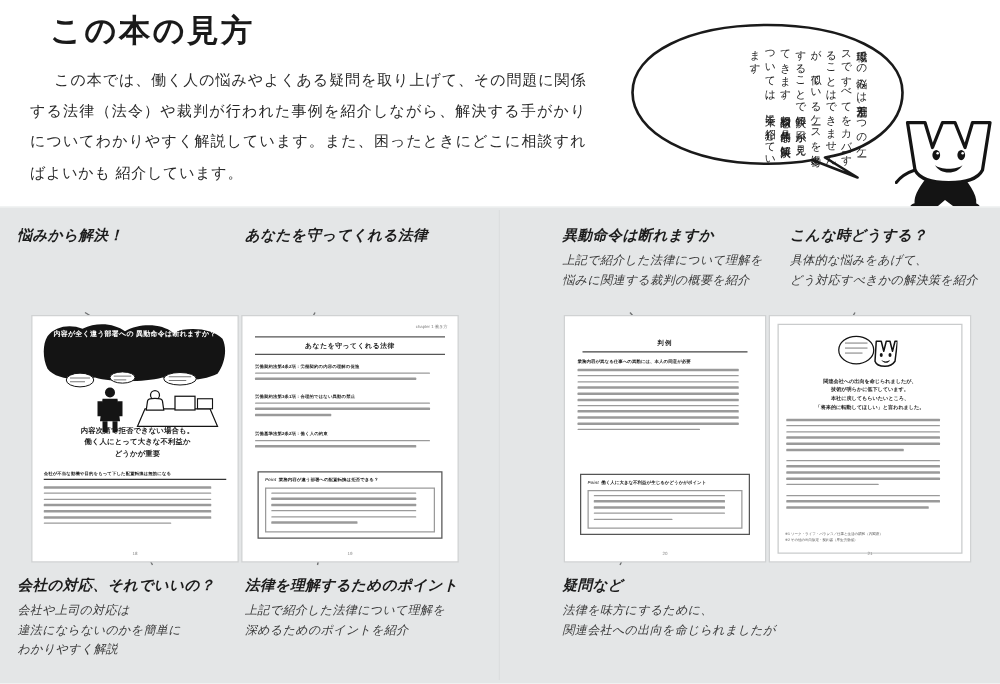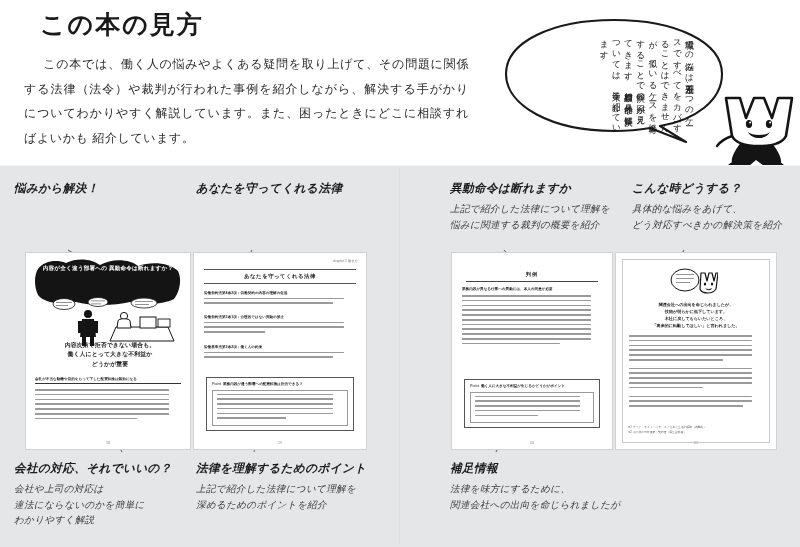--- a/index.html
+++ b/index.html
@@ -360,21 +360,21 @@
   </div>
 
   <div class="callout" style="left:14px; top:461px; width:180px;">
     <h3>会社の対応、それでいいの？</h3>
     <p>会社や上司の対応は
 違法にならないのかを簡単に
 わかりやすく解説</p>
   </div>
 
   <div class="callout" style="left:450px; top:461px; width:230px;">
-    <h3>補足情報</h3>
+    <h3>疑問など</h3>
     <p>法律を味方にするために、
 関連会社への出向を命じられましたが</p>
   </div>
 
   <div class="spread" style="left:26px; top:253px; width:340px; height:196px;">
 
     <div class="bpage" style="left:0; top:0; width:164px; height:196px;">
       <div class="dark-hero">
         <svg class="hero-blob" viewBox="0 0 148 46" preserveAspectRatio="none">
           <path d="M4 10 C 10 2 22 0 32 4 C 44 -2 58 0 66 6 C 78 -1 96 0 104 7

